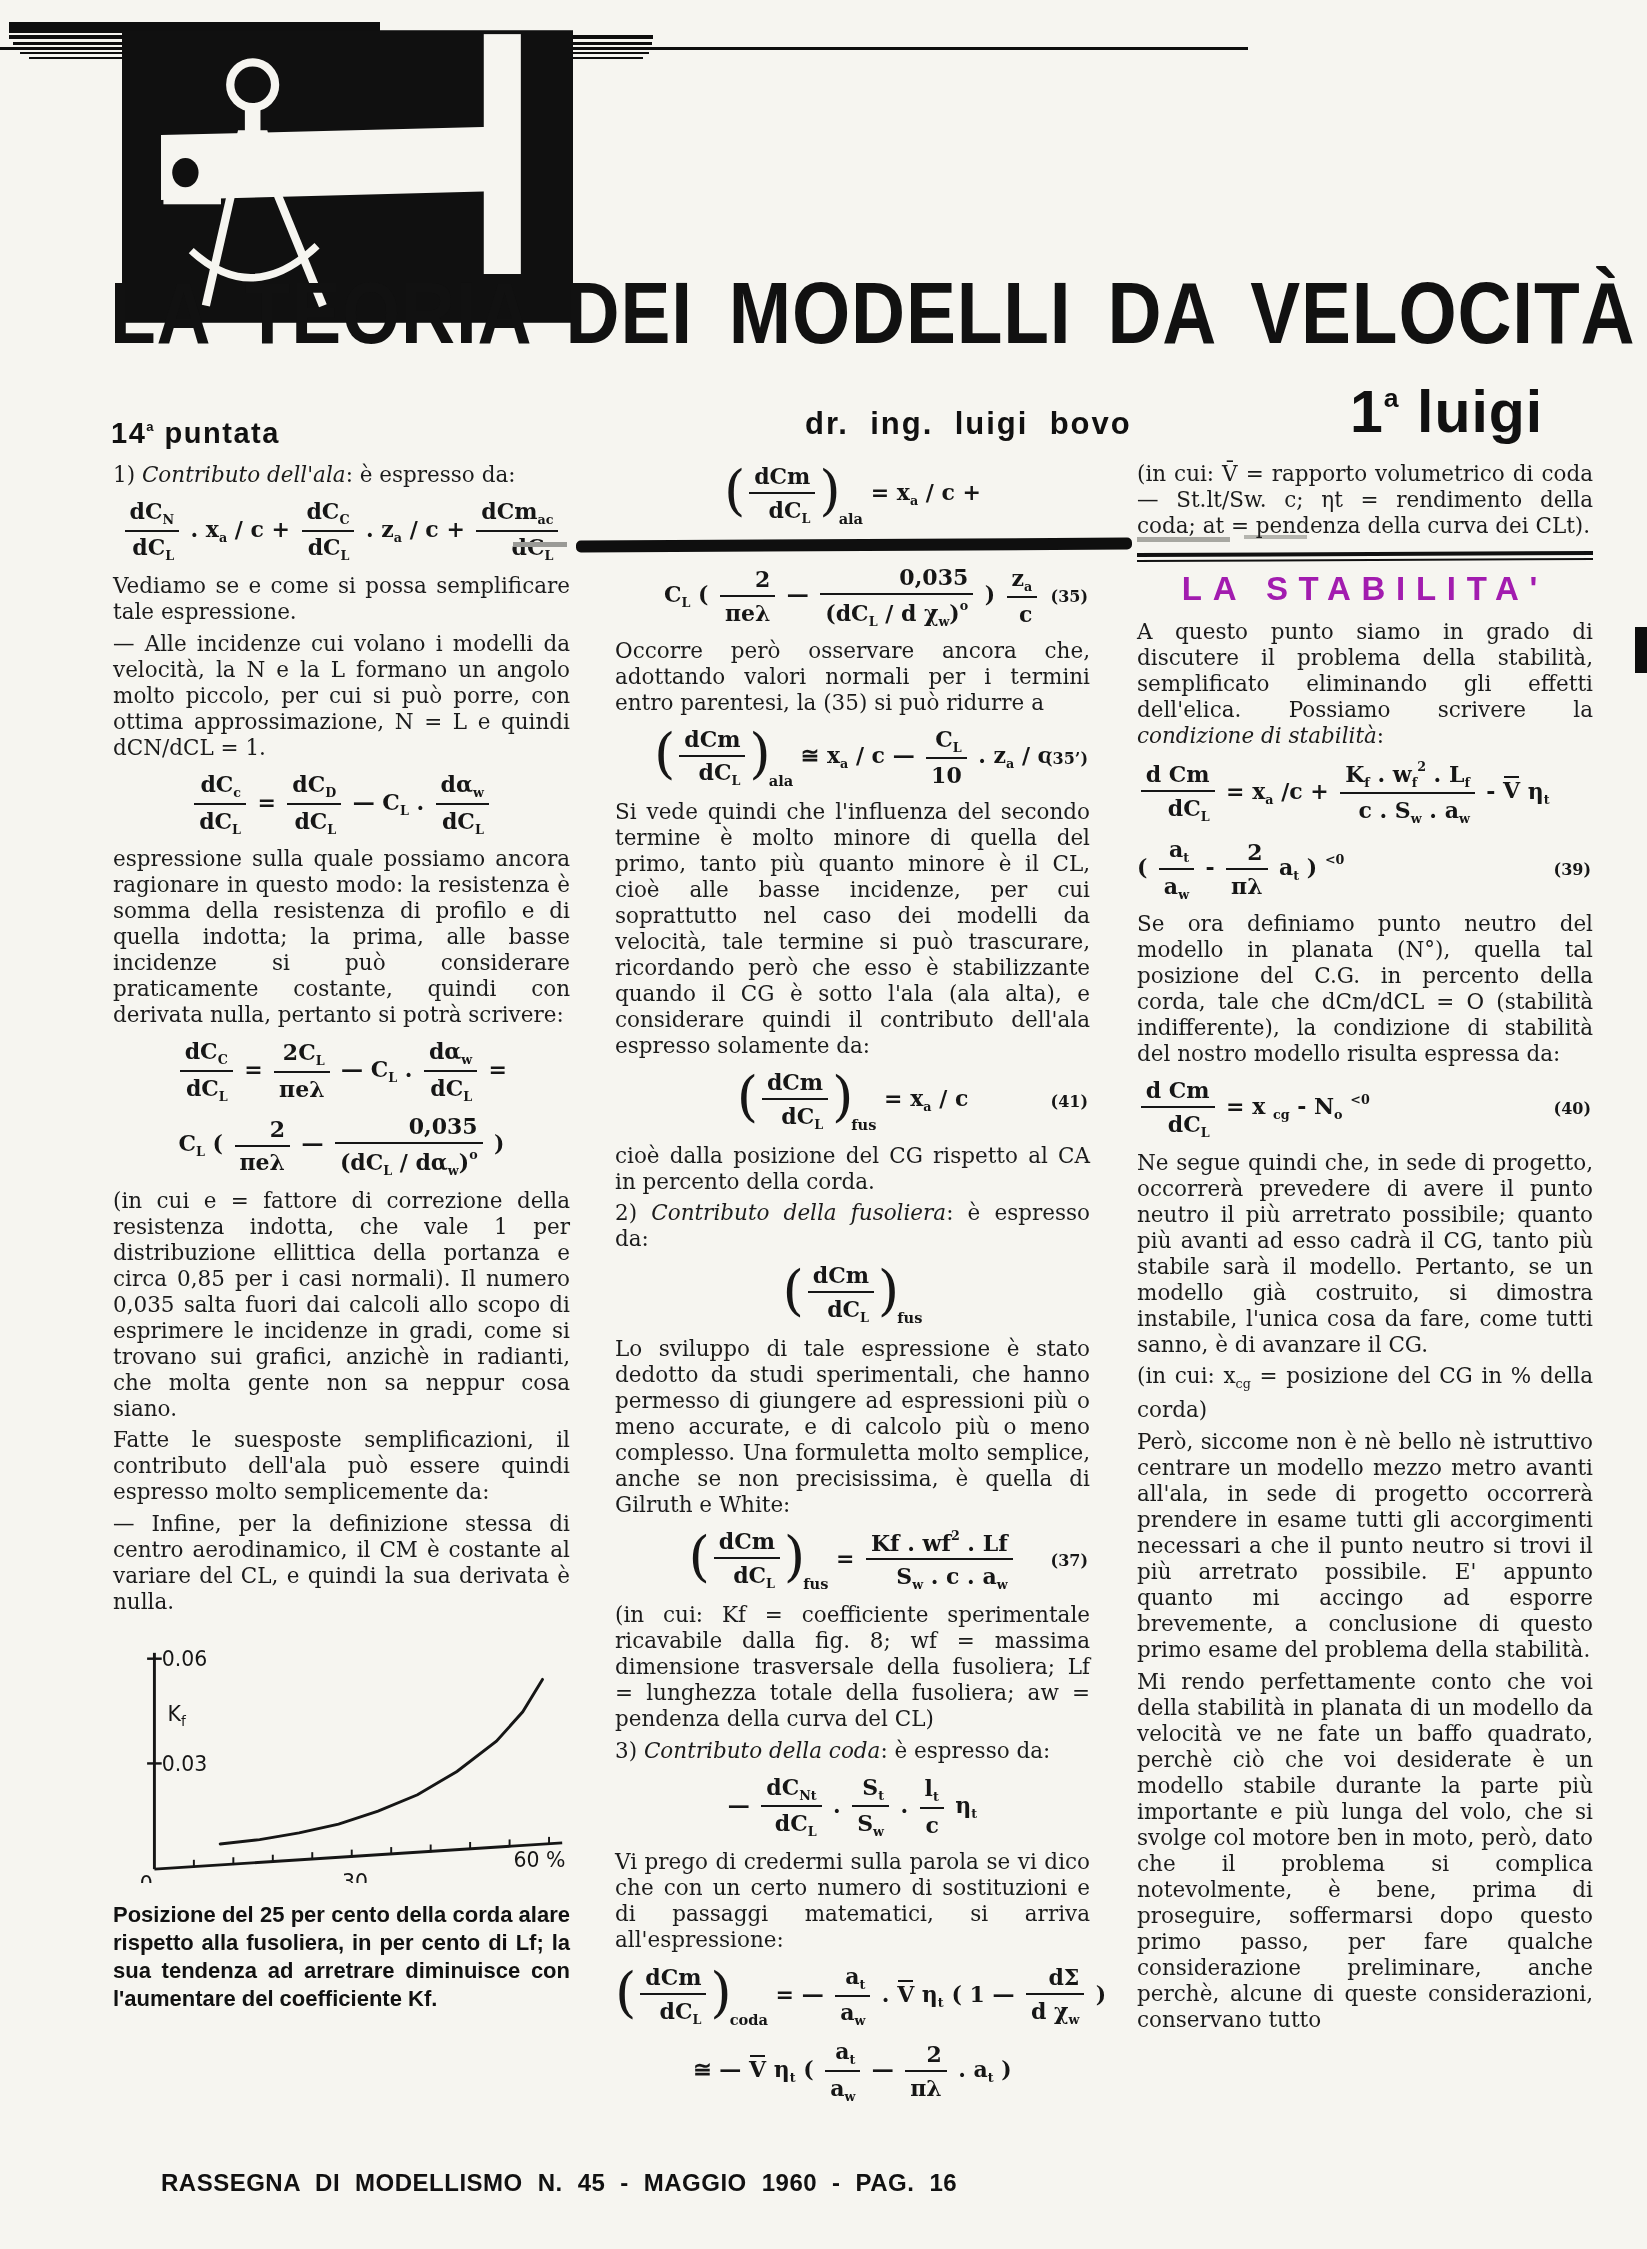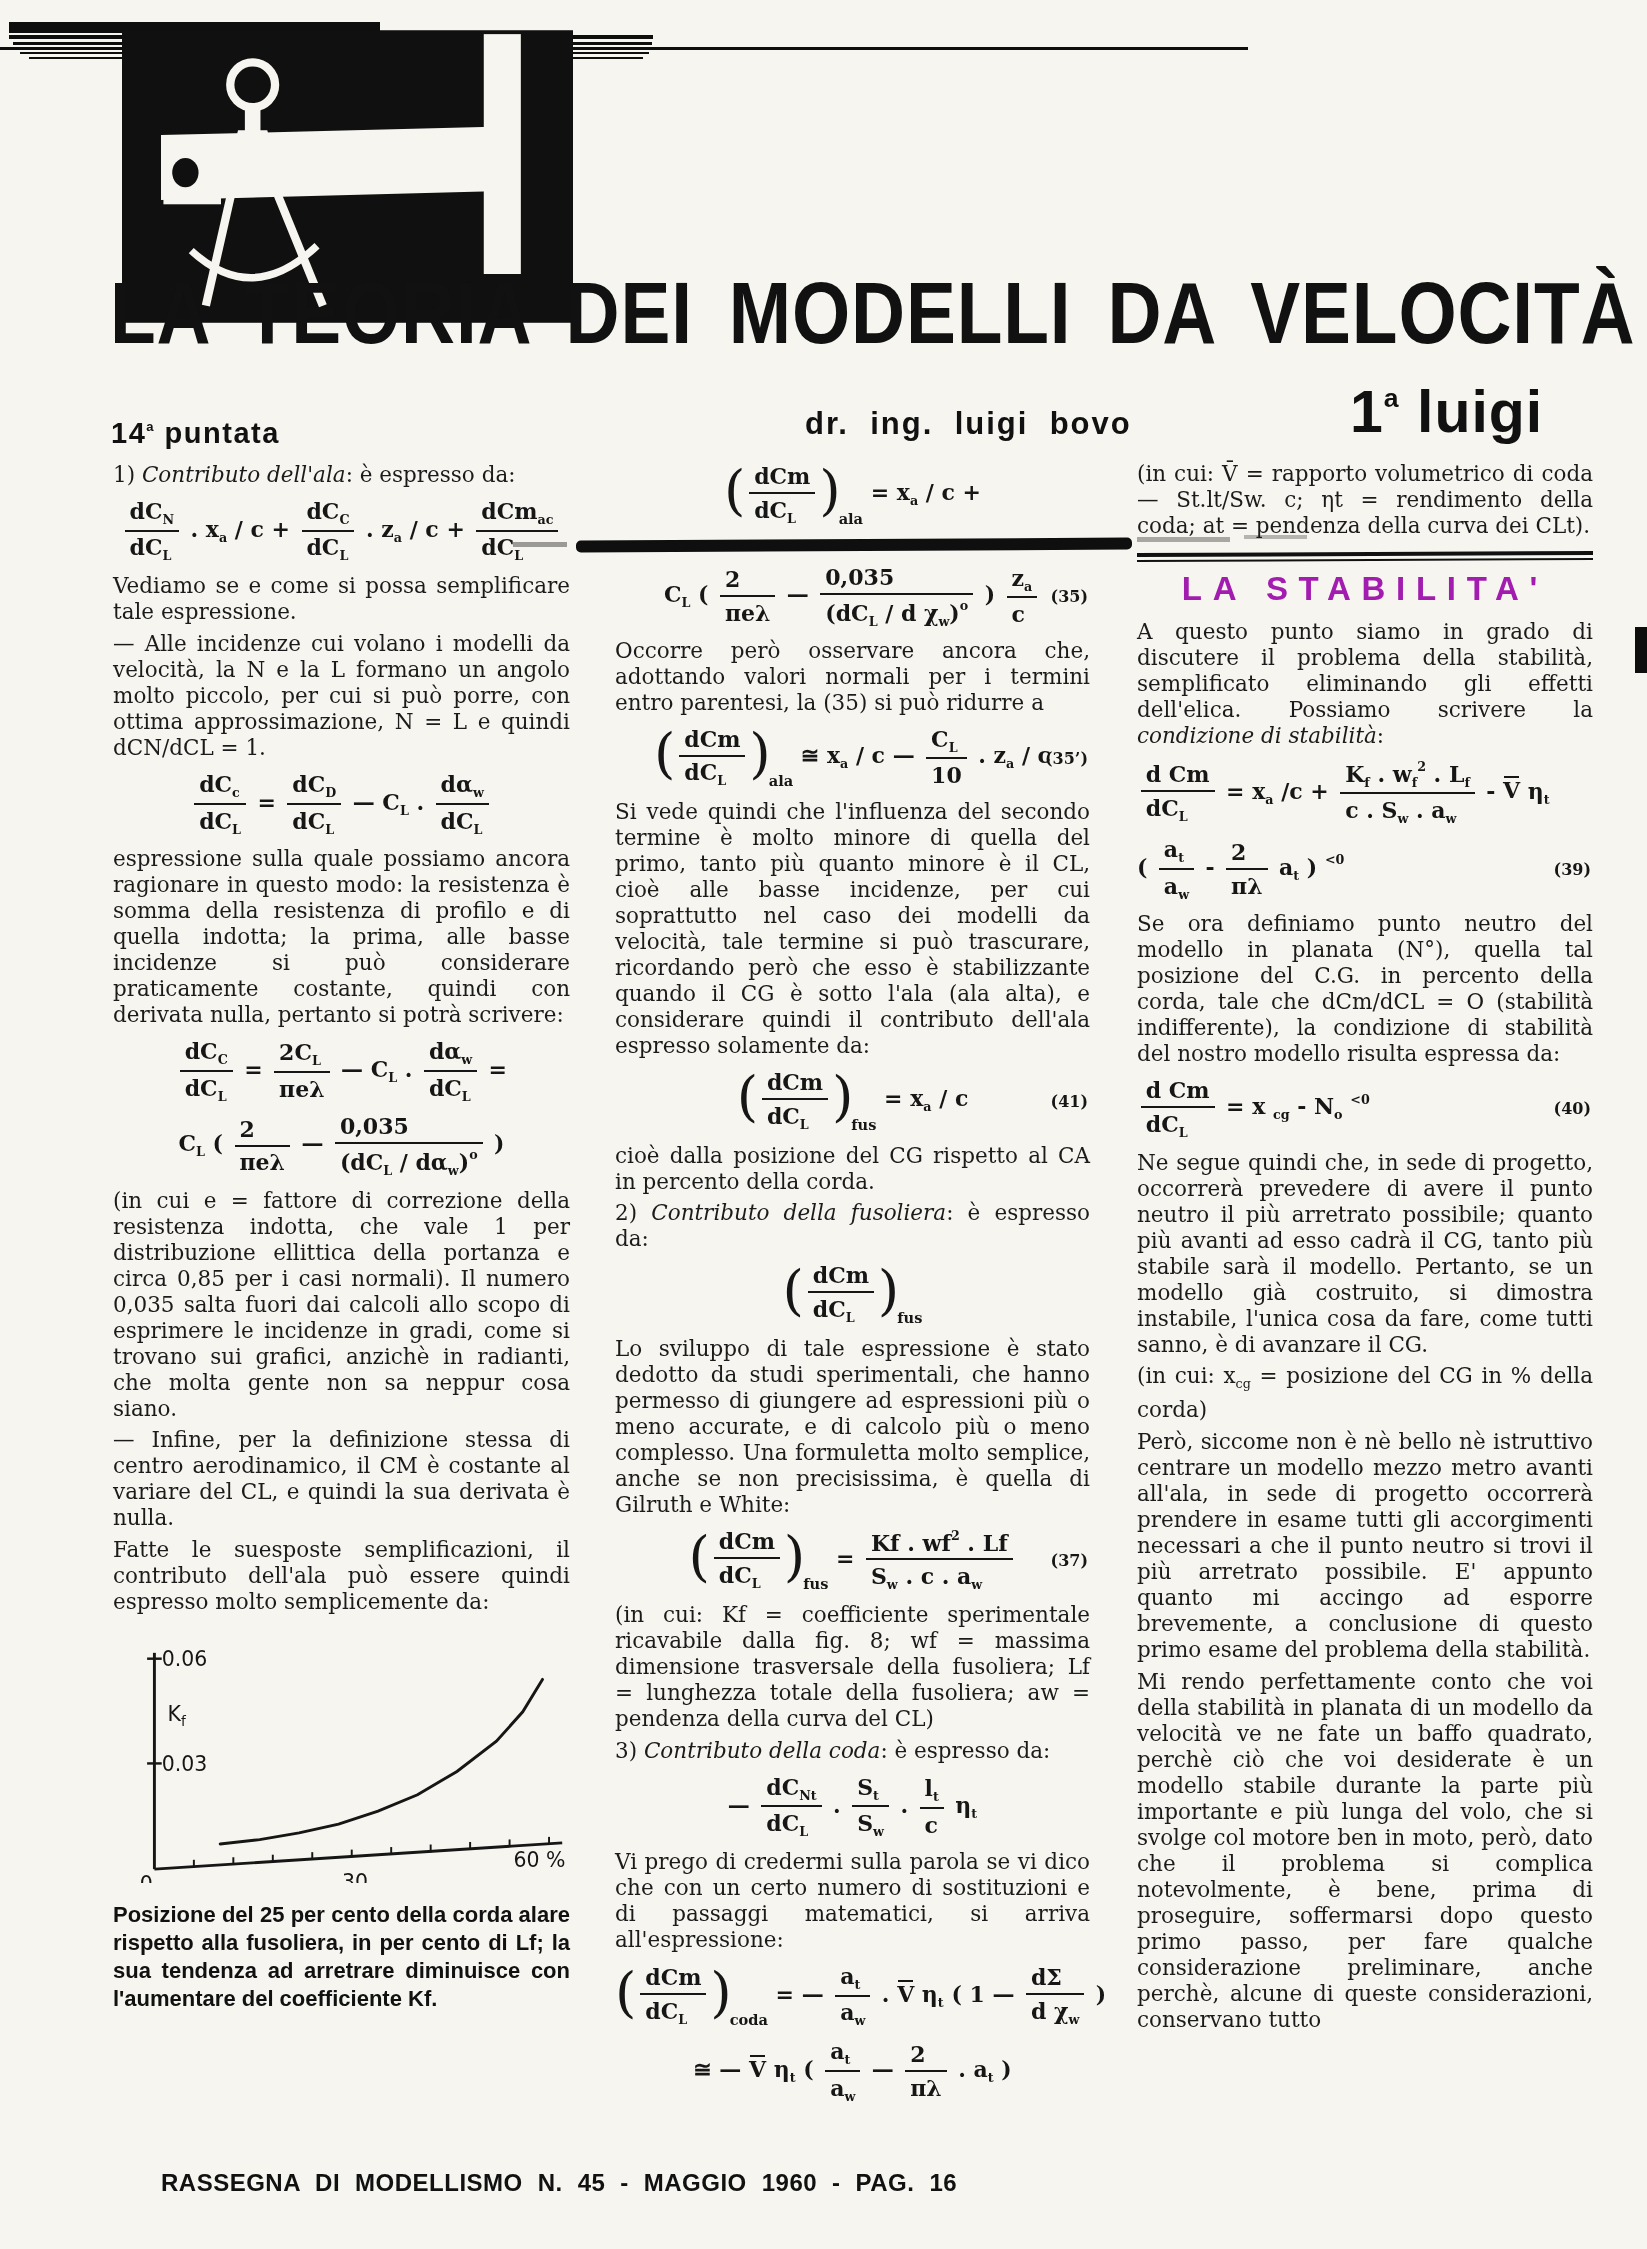--- a/index.html
+++ b/index.html
@@ -24,21 +24,21 @@
   #col1{left:113px;top:462px;width:457px;}
   #col2{left:615px;top:453px;width:475px;}
   #col3{left:1137px;top:461px;width:456px;}
   .col p{margin:0 0 5.9px 0;}
   .it{font-style:italic;}
   .ssub{font-size:12.7px;vertical-align:-4.9px;}
   
   .formula{position:relative;text-align:center;font-weight:700;font-size:22px;line-height:normal;
            margin:9.8px 0;white-space:nowrap;color:#161616;}
   .fleft{text-align:left;}
-  .frac{display:inline-block;text-align:left;vertical-align:middle;margin:0 3.9px;}
+  .frac{display:inline-block;text-align:right;vertical-align:middle;margin:0 3.9px;}
   .frac .num{display:block;padding:0 4.9px 2.9px;}
   .frac .den{display:block;border-top:2.4px solid #161616;padding:2.9px 4.9px 0;}
   .ft{}
   .fsub{font-size:12.7px;vertical-align:-4.9px;}
   .fsup{font-size:12.7px;vertical-align:10.7px;}
   .bigp{font-size:55px;font-weight:400;vertical-align:middle;line-height:0;position:relative;top:-3.9px;}
   .flbl{font-size:14.6px;vertical-align:-23.4px;margin-left:-2px;}
   .fov{position:relative;display:inline-block;}
   .fov::before{content:"";position:absolute;left:1px;right:1px;top:-1px;border-top:2.4px solid #161616;}
   .feq{position:absolute;right:2px;top:50%;transform:translateY(-50%);font-weight:700;font-size:16px;}
@@ -99,22 +99,22 @@
   <div id="col1" class="col">
     <p><span>1) </span><span class="it">Contributo dell'ala</span><span>: è espresso da:</span></p>
     <div class="formula"><span class="frac"><span class="num"><span class="ft">dC</span><span class="fsub">N</span></span><span class="den"><span class="ft">dC</span><span class="fsub">L</span></span></span><span class="ft"> . x</span><span class="fsub">a</span><span class="ft"> / c + </span><span class="frac"><span class="num"><span class="ft">dC</span><span class="fsub">C</span></span><span class="den"><span class="ft">dC</span><span class="fsub">L</span></span></span><span class="ft"> . z</span><span class="fsub">a</span><span class="ft"> / c + </span><span class="frac"><span class="num"><span class="ft">dCm</span><span class="fsub">ac</span></span><span class="den"><span class="ft">dC</span><span class="fsub">L</span></span></span></div>
     <p>Vediamo se e come si possa semplificare tale espressione.</p>
     <p>— Alle incidenze cui volano i modelli da velocità, la N e la L formano un angolo molto piccolo, per cui si può porre, con ottima approssimazione, N = L e quindi dCN/dCL = 1.</p>
     <div class="formula"><span class="frac"><span class="num"><span class="ft">dC</span><span class="fsub">c</span></span><span class="den"><span class="ft">dC</span><span class="fsub">L</span></span></span><span class="ft"> = </span><span class="frac"><span class="num"><span class="ft">dC</span><span class="fsub">D</span></span><span class="den"><span class="ft">dC</span><span class="fsub">L</span></span></span><span class="ft"> — C</span><span class="fsub">L</span><span class="ft"> . </span><span class="frac"><span class="num"><span class="ft">dα</span><span class="fsub">w</span></span><span class="den"><span class="ft">dC</span><span class="fsub">L</span></span></span></div>
     <p>espressione sulla quale possiamo ancora ragionare in questo modo: la resistenza è somma della resistenza di profilo e di quella indotta; la prima, alle basse incidenze si può considerare praticamente costante, quindi con derivata nulla, pertanto si potrà scrivere:</p>
     <div class="formula"><span class="frac"><span class="num"><span class="ft">dC</span><span class="fsub">C</span></span><span class="den"><span class="ft">dC</span><span class="fsub">L</span></span></span><span class="ft"> = </span><span class="frac"><span class="num"><span class="ft">2C</span><span class="fsub">L</span></span><span class="den"><span class="ft">πeλ</span></span></span><span class="ft"> — C</span><span class="fsub">L</span><span class="ft"> . </span><span class="frac"><span class="num"><span class="ft">dα</span><span class="fsub">w</span></span><span class="den"><span class="ft">dC</span><span class="fsub">L</span></span></span><span class="ft"> =</span></div>
     <div class="formula"><span class="ft">C</span><span class="fsub">L</span><span class="ft"> ( </span><span class="frac"><span class="num"><span class="ft">2</span></span><span class="den"><span class="ft">πeλ</span></span></span><span class="ft"> — </span><span class="frac"><span class="num"><span class="ft">0,035</span></span><span class="den"><span class="ft">(dC</span><span class="fsub">L</span><span class="ft"> / dα</span><span class="fsub">w</span><span class="ft">)</span><span class="fsup">o</span></span></span><span class="ft"> )</span></div>
     <p>(in cui e = fattore di correzione della resistenza indotta, che vale 1 per distribuzione ellittica della portanza e circa 0,85 per i casi normali). Il numero 0,035 salta fuori dai calcoli allo scopo di esprimere le incidenze in gradi, come si trovano sui grafici, anzichè in radianti, che molta gente non sa neppur cosa siano.</p>
+    <p>Fatte le suesposte semplificazioni, il contributo dell'ala può essere quindi espresso molto semplicemente da:</p>
     <p>— Infine, per la definizione stessa di centro aerodinamico, il CM è costante al variare del CL, e quindi la sua derivata è nulla.</p>
-    <p>Fatte le suesposte semplificazioni, il contributo dell'ala può essere quindi espresso molto semplicemente da:</p>
 
     
     <svg id="chart" width="457" height="244" viewBox="0 0 938 500" style="font-size:44px">
       <line x1="85" y1="28" x2="85" y2="472" stroke="#161616" stroke-width="6"></line>
       <line x1="85" y1="472" x2="922" y2="418" stroke="#161616" stroke-width="6"></line>
       <line x1="70" y1="40" x2="100" y2="40" stroke="#161616" stroke-width="5"></line>
       <line x1="70" y1="255" x2="100" y2="255" stroke="#161616" stroke-width="5"></line>
       <g id="xticks" stroke="#161616" stroke-width="4">
           <line x1="166" y1="452.7755" x2="166" y2="468.7755"></line>
           <line x1="247" y1="447.551" x2="247" y2="463.551"></line>

